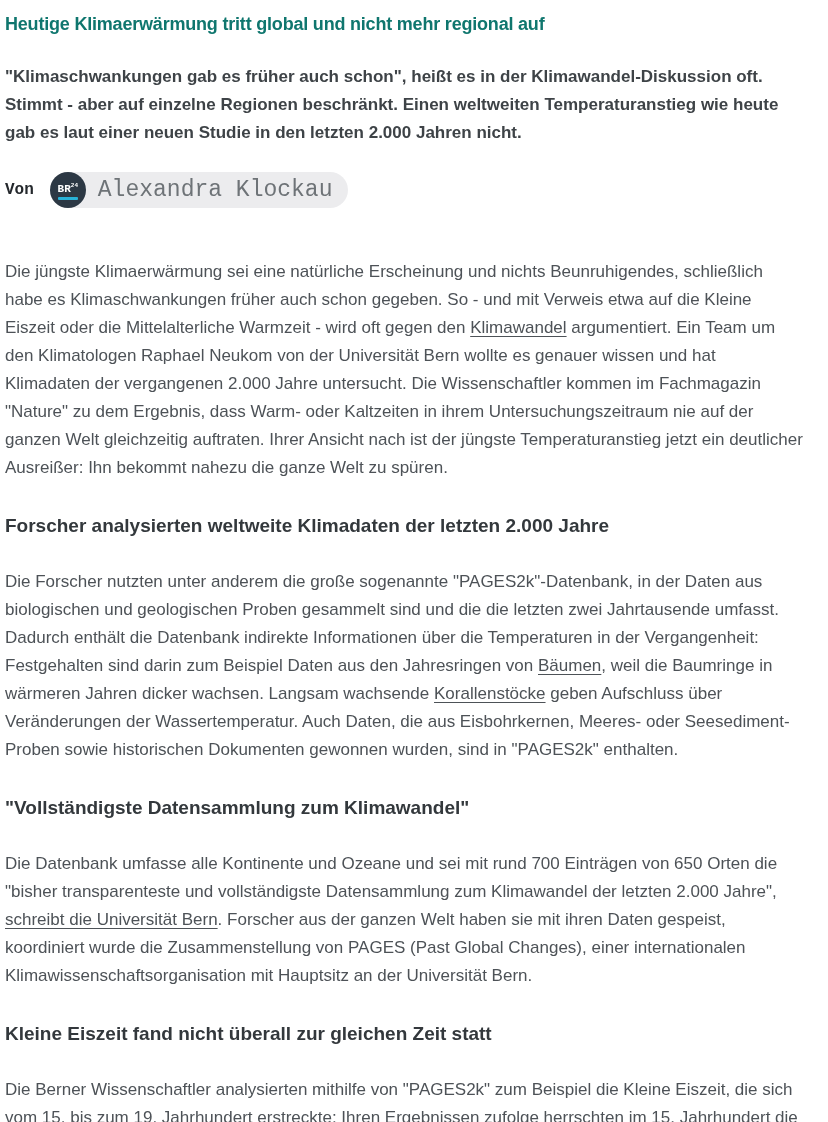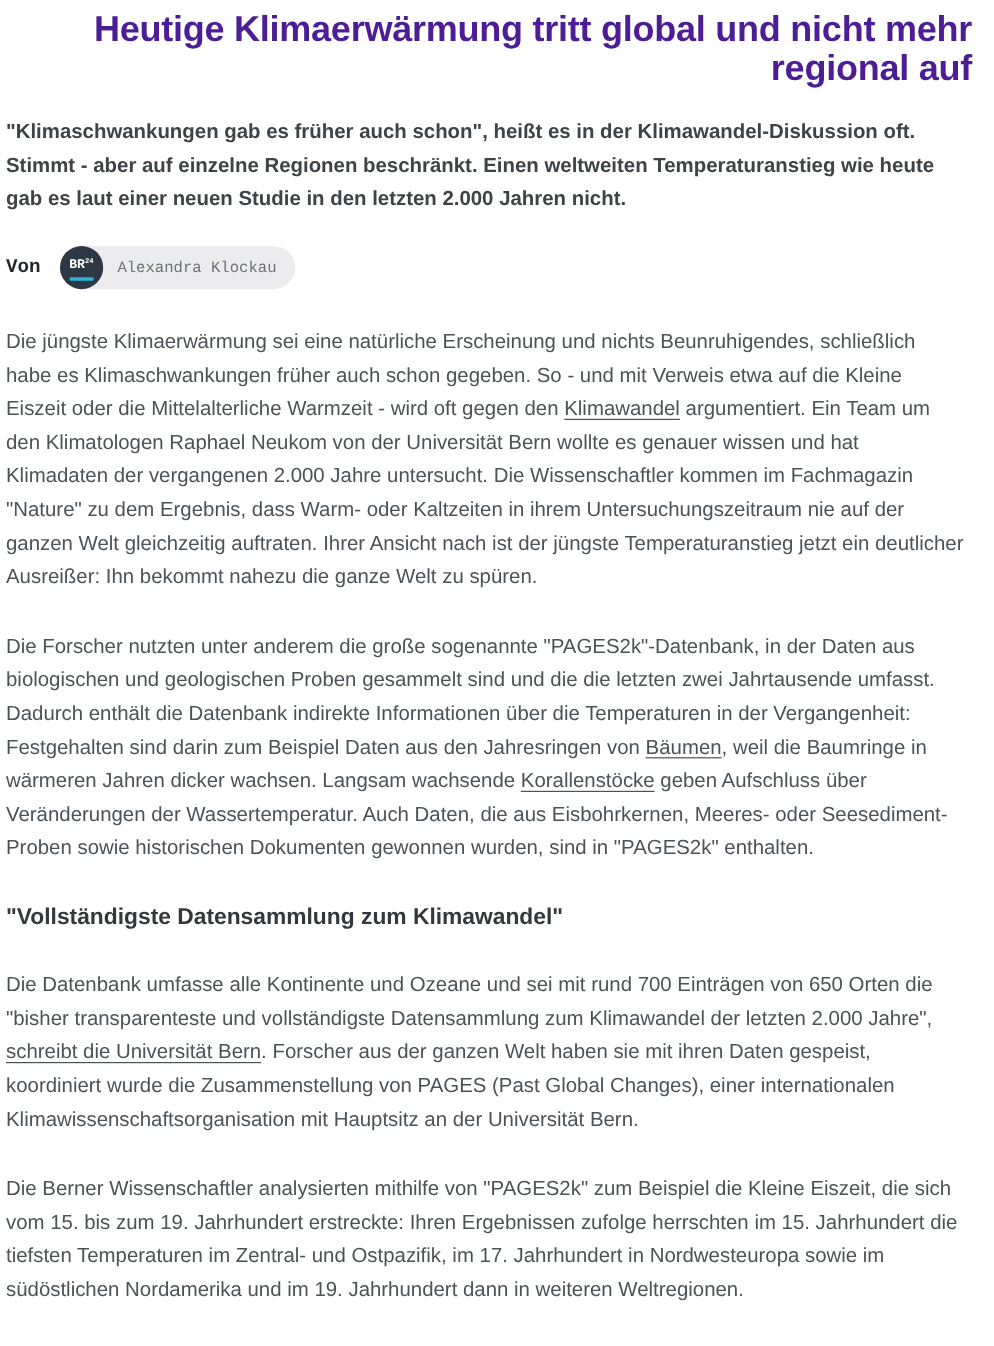--- a/index.html
+++ b/index.html
@@ -8,27 +8,26 @@
     width: 828px;
     min-height: 1122px;
     font-family: "Liberation Sans", sans-serif;
     color: #4d5257;
   }
   .article {
     width: 828px;
     padding: 8px 18px 40px 5px;
   }
   h1 {
-    font-size: 30px;
+    font-size: 18px;
     line-height: 33px;
     font-weight: 700;
-    color: #4c1d95;
+    color: #0f766e;
     letter-spacing: -0.2px;
     max-width: 805px;
-    text-align: right;
   }
   .lede {
     margin-top: 22px;
     font-size: 17px;
     line-height: 28px;
     font-weight: 700;
     color: #3e4347;
     max-width: 790px;
   }
   .byline {
@@ -78,31 +77,31 @@
   .avatar-bar {
     display: block;
     width: 20px;
     height: 3px;
     margin-top: 3px;
     background: #29b2d8;
     border-radius: 1px;
   }
   .author-name {
     margin-left: 12px;
-    font-size: 13px;
+    font-size: 23px;
     color: #6e7377;
     white-space: nowrap;
   }
   .body-p {
     font-size: 17px;
     line-height: 28px;
     color: #4d5257;
     max-width: 798px;
   }
-  .intro { margin-top: 30px; }
+  .intro { margin-top: 50px; }
   section h2 {
     margin-top: 32px;
     font-size: 19px;
     line-height: 24px;
     font-weight: 700;
     color: #33383c;
     max-width: 798px;
   }
   section .body-p { margin-top: 30px; }
   .inline-link {
@@ -129,25 +128,27 @@
         <span class="avatar-br"><span>BR</span><sup>24</sup></span>
         <span class="avatar-bar"></span>
       </span>
       <span class="author-name">Alexandra Klockau</span>
     </a>
   </div>
 
   <p class="body-p intro">Die jüngste Klimaerwärmung sei eine natürliche Erscheinung und nichts Beunruhigendes, schließlich habe es Klimaschwankungen früher auch schon gegeben. So - und mit Verweis etwa auf die Kleine Eiszeit oder die Mittelalterliche Warmzeit - wird oft gegen den <a href="#" class="inline-link">Klimawandel</a> argumentiert. Ein Team um den Klimatologen Raphael Neukom von der Universität Bern wollte es genauer wissen und hat Klimadaten der vergangenen 2.000 Jahre untersucht. Die Wissenschaftler kommen im Fachmagazin "Nature" zu dem Ergebnis, dass Warm- oder Kaltzeiten in ihrem Untersuchungszeitraum nie auf der ganzen Welt gleichzeitig auftraten. Ihrer Ansicht nach ist der jüngste Temperaturanstieg jetzt ein deutlicher Ausreißer: Ihn bekommt nahezu die ganze Welt zu spüren.</p>
 
   <section>
+    <h2>Forscher analysierten weltweite Klimadaten der letzten 2.000 Jahre</h2>
     <p class="body-p">Die Forscher nutzten unter anderem die große sogenannte "PAGES2k"-Datenbank, in der Daten aus biologischen und geologischen Proben gesammelt sind und die die letzten zwei Jahrtausende umfasst. Dadurch enthält die Datenbank indirekte Informationen über die Temperaturen in der Vergangenheit: Festgehalten sind darin zum Beispiel Daten aus den Jahresringen von <a href="#" class="inline-link">Bäumen</a>, weil die Baumringe in wärmeren Jahren dicker wachsen. Langsam wachsende <a href="#" class="inline-link">Korallenstöcke</a> geben Aufschluss über Veränderungen der Wassertemperatur. Auch Daten, die aus Eisbohrkernen, Meeres- oder Seesediment-Proben sowie historischen Dokumenten gewonnen wurden, sind in "PAGES2k" enthalten.</p>
   </section>
 
   <section>
     <h2>"Vollständigste Datensammlung zum Klimawandel"</h2>
     <p class="body-p">Die Datenbank umfasse alle Kontinente und Ozeane und sei mit rund 700 Einträgen von 650 Orten die "bisher transparenteste und vollständigste Datensammlung zum Klimawandel der letzten 2.000 Jahre", <a href="#" class="inline-link">schreibt die Universität Bern</a>. Forscher aus der ganzen Welt haben sie mit ihren Daten gespeist, koordiniert wurde die Zusammenstellung von PAGES (Past Global Changes), einer internationalen Klimawissenschaftsorganisation mit Hauptsitz an der Universität Bern.</p>
   </section>
 
   <section>
+    <h2>Kleine Eiszeit fand nicht überall zur gleichen Zeit statt</h2>
     <p class="body-p">Die Berner Wissenschaftler analysierten mithilfe von "PAGES2k" zum Beispiel die Kleine Eiszeit, die sich vom 15. bis zum 19. Jahrhundert erstreckte: Ihren Ergebnissen zufolge herrschten im 15. Jahrhundert die tiefsten Temperaturen im Zentral- und Ostpazifik, im 17. Jahrhundert in Nordwesteuropa sowie im südöstlichen Nordamerika und im 19. Jahrhundert dann in weiteren Weltregionen.</p>
   </section>
 
 </main>
 
 </body></html>

